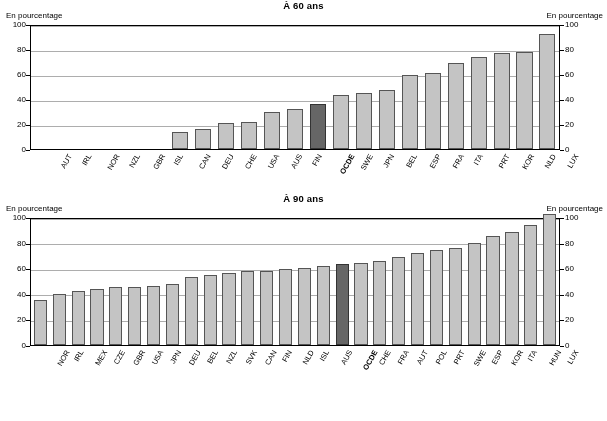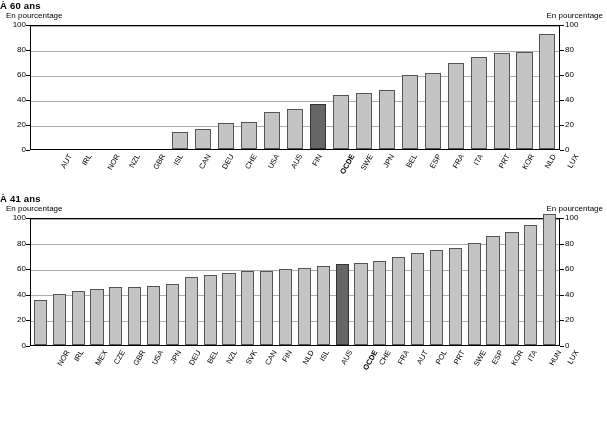--- a/index.html
+++ b/index.html
@@ -12,20 +12,21 @@
     background: #ffffff;
     font-family: "Liberation Sans", sans-serif;
     color: #000000;
     overflow: hidden;
   }
   .panel {
     position: relative;
     width: 607px;
   }
   .panel-title {
+    text-align: center;
     font-size: 9.5px;
     font-weight: bold;
     letter-spacing: 0.2px;
   }
   .axis-label-row {
     position: relative;
     height: 12px;
     font-size: 8px;
   }
   .axis-label-left {
@@ -237,21 +238,21 @@
       <div class="xlabel" style="left: 443.63px; top: 130px;">FRA</div>
       <div class="xlabel" style="left: 466.674px; top: 130px;">ITA</div>
       <div class="xlabel" style="left: 489.717px; top: 130px;">PRT</div>
       <div class="xlabel" style="left: 512.761px; top: 130px;">KOR</div>
       <div class="xlabel" style="left: 535.804px; top: 130px;">NLD</div>
       <div class="xlabel" style="left: 558.848px; top: 130px;">LUX</div>
     </div>
 </div>
 
 <div class="panel">
-  <div class="panel-title">À 41 ans</div>
+  <div class="panel-title">À 90 ans</div>
   <div class="axis-label-row">
     <span class="axis-label-left">En pourcentage</span>
     <span class="axis-label-right">En pourcentage</span>
   </div>
   <div class="plot-wrap" id="wrap1" style="height:175px;">
       <div class="plot-area" style="left: 30px; top: 2px; width: 530px; height: 128px;">
         <div class="gridline" style="top: 101.9px;"></div>
         <div class="gridline" style="top: 76.3px;"></div>
         <div class="gridline" style="top: 50.7px;"></div>
         <div class="gridline" style="top: 25.1px;"></div>

